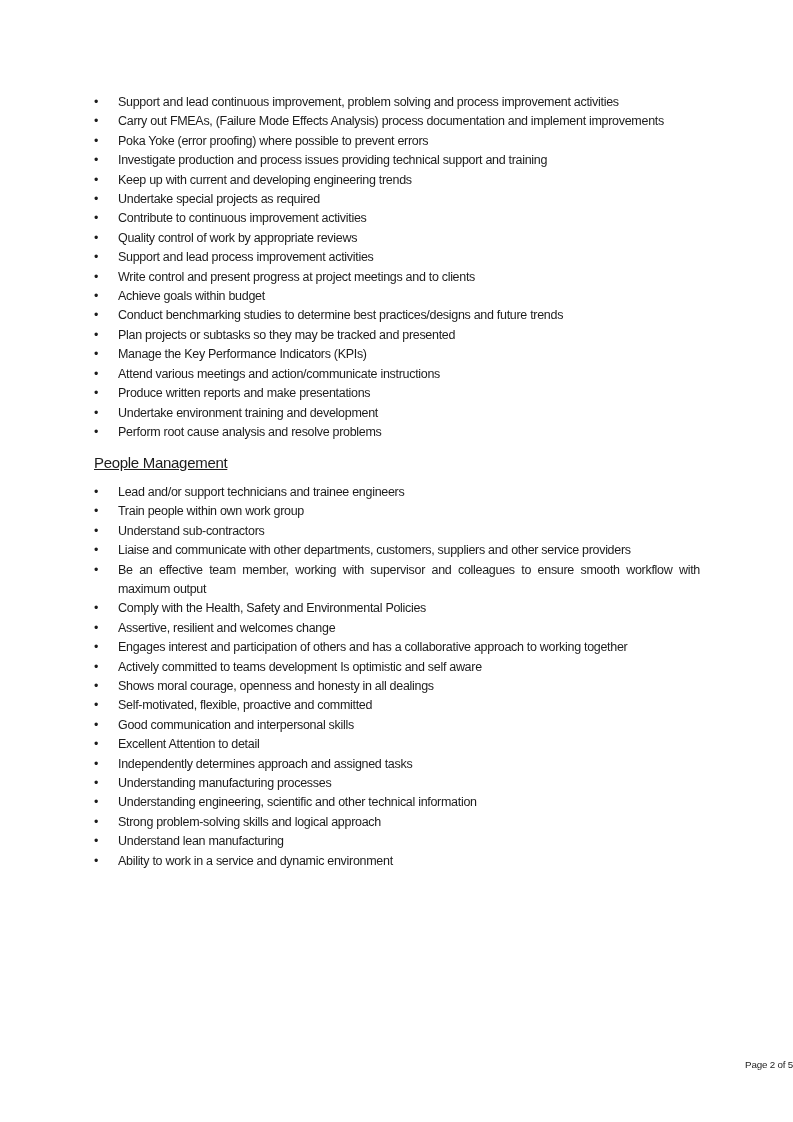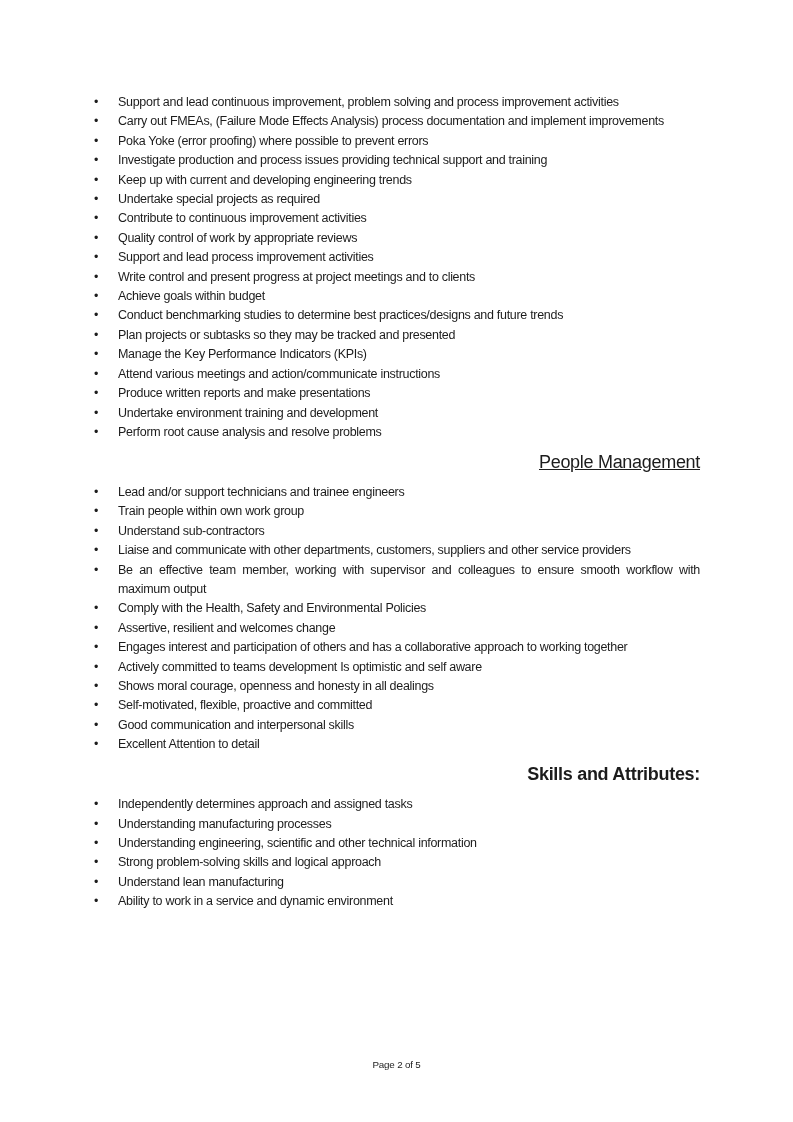--- a/index.html
+++ b/index.html
@@ -25,32 +25,31 @@
   }
   .blt {
     flex:0 0 24px;
     width:24px;
     font-size:12.5px;
     line-height:19.4px;
   }
   .txt { flex:1 1 auto; }
   .txt.justify { text-align:justify; }
   .heading {
-    font-size:18px;
+    font-size:15px;
     letter-spacing:-0.3px;
     line-height:19.4px;
     margin:10.6px 0 10.6px 0;
-    text-align:right;
   }
   .heading.h-underline { text-decoration:underline; font-weight:normal; }
   .heading.h-bold { font-weight:bold; }
   .footer {
     position:absolute;
     left:0; right:0; top:1058px;
-    text-align:center;
+    text-align:right;
     font-size:9.8px;
     letter-spacing:-0.2px;
     line-height:14px;
   }
 </style>
 </head>
 <body>
 
 <div class="page">
   <div class="content">
@@ -185,21 +184,20 @@
       <li>
           <span class="blt">•</span>
           <span class="txt">Good communication and interpersonal skills</span>
         </li>
       <li>
           <span class="blt">•</span>
           <span class="txt">Excellent Attention to detail</span>
         </li>
     </ul>
 
-    <div class="heading h-bold">Skills and Attributes:</div>
     <ul class="blist">
       <li>
           <span class="blt">•</span>
           <span class="txt">Independently determines approach and assigned tasks</span>
         </li>
       <li>
           <span class="blt">•</span>
           <span class="txt">Understanding manufacturing processes</span>
         </li>
       <li>

